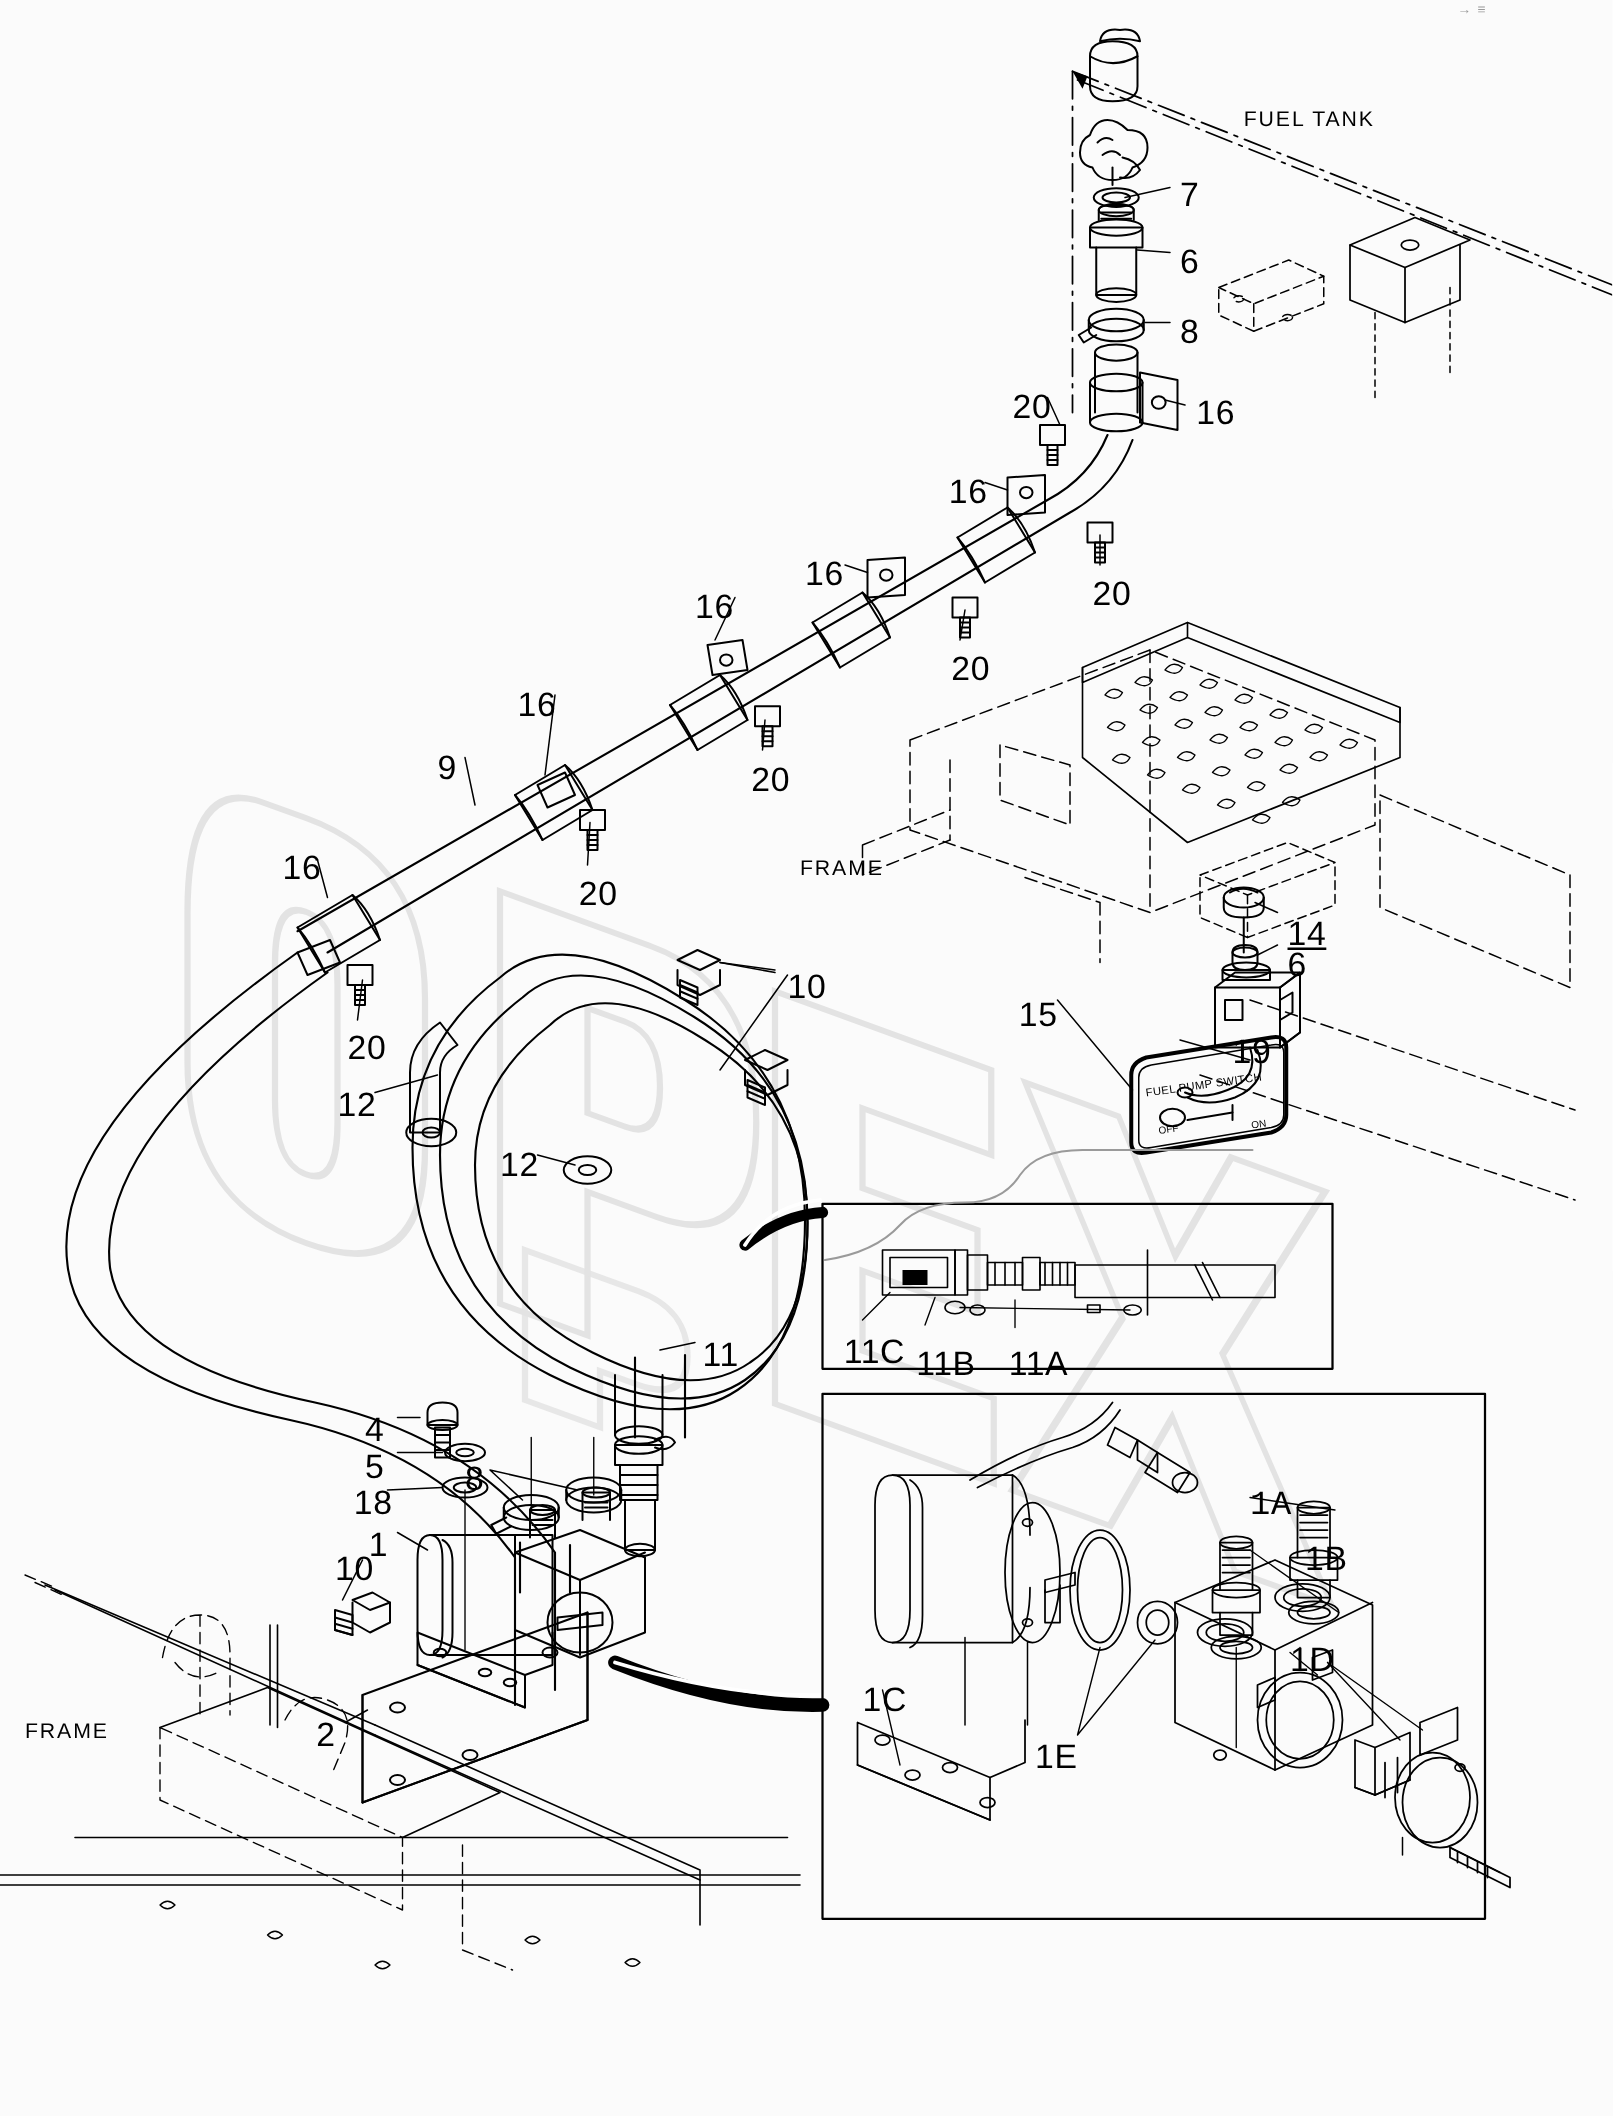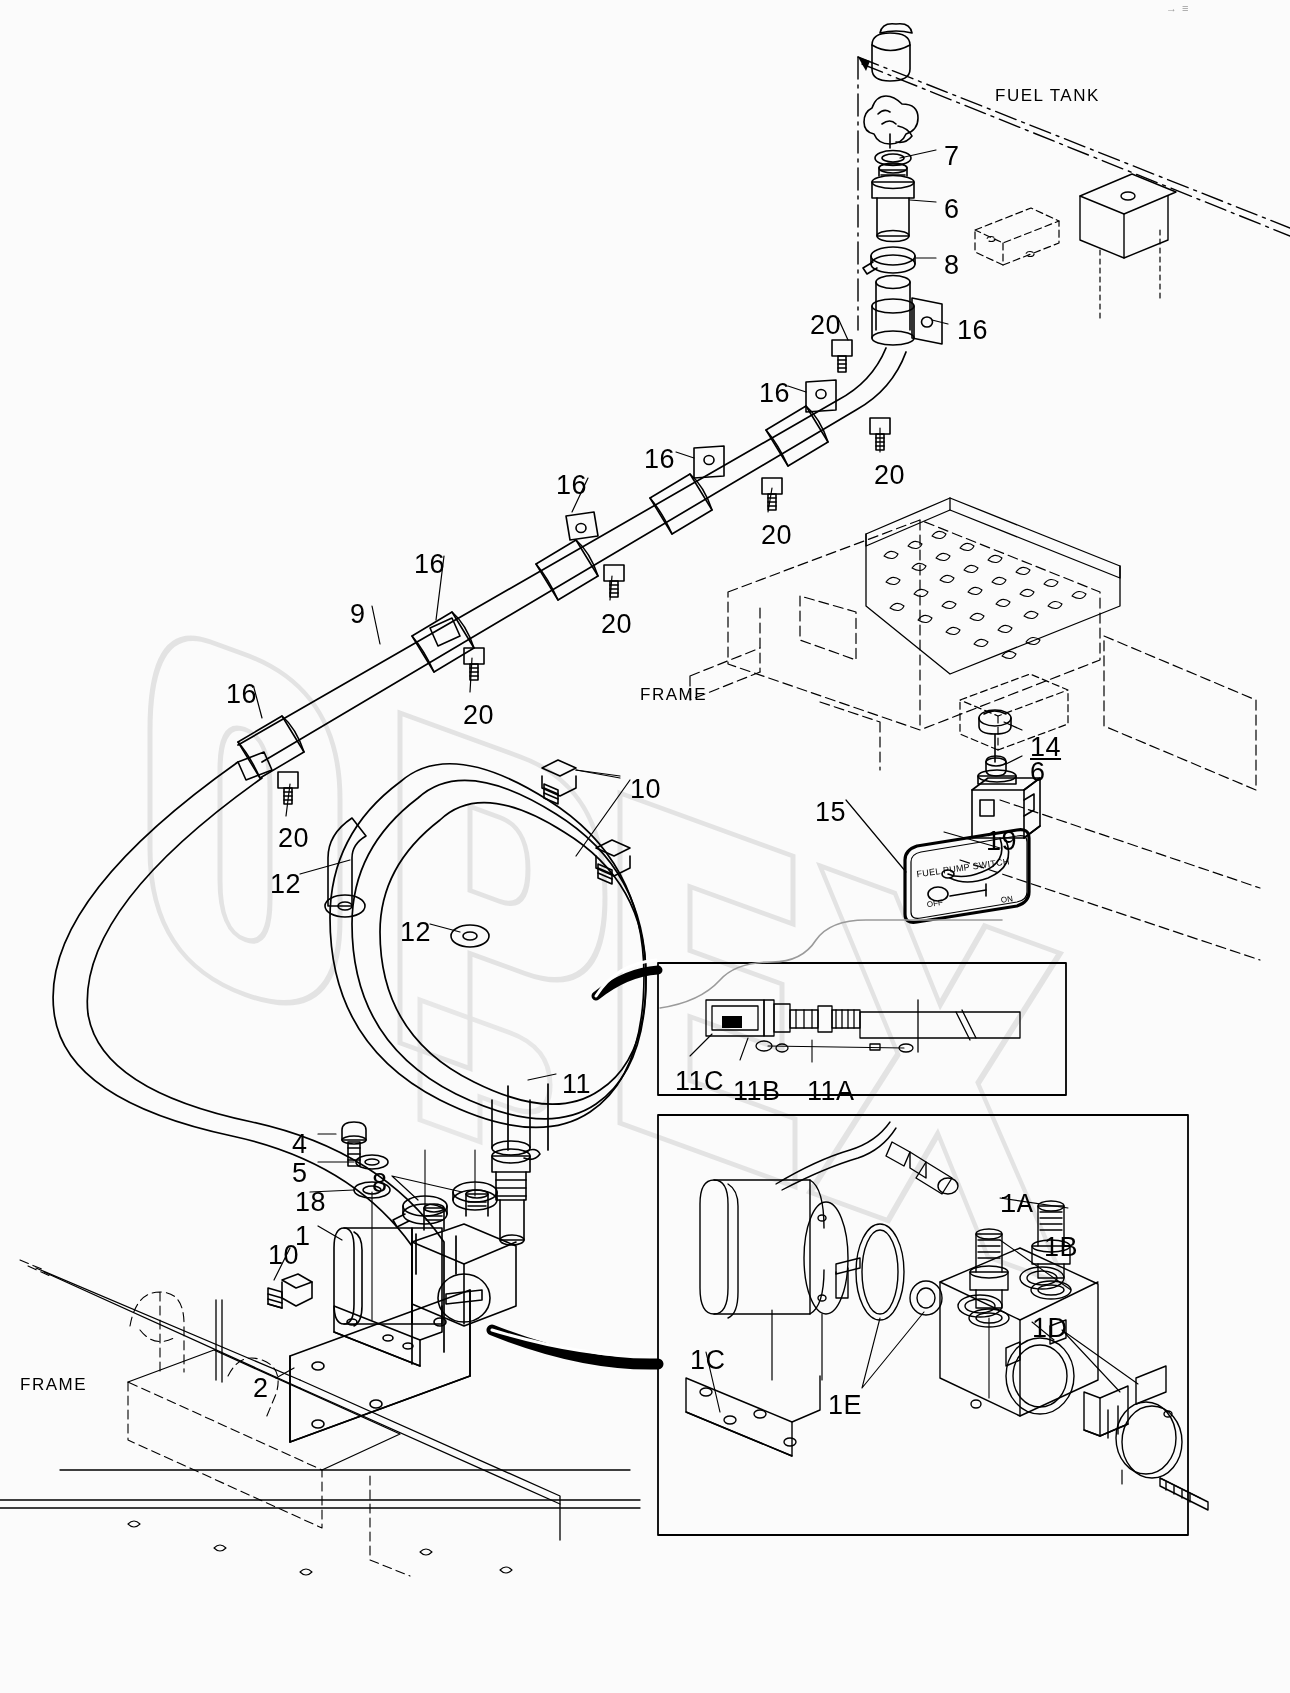--- a/index.html
+++ b/index.html
@@ -610,21 +610,21 @@
   <div class="lbl num" style="left:630px;top:774px;">10</div>
   <div class="lbl num" style="left:270px;top:869px;">12</div>
   <div class="lbl num" style="left:400px;top:917px;">12</div>
   <div class="lbl num" style="left:1030px;top:732px;text-decoration:underline;">14</div>
   <div class="lbl num" style="left:1030px;top:757px;">6</div>
   <div class="lbl num" style="left:815px;top:797px;">15</div>
   <div class="lbl num" style="left:986px;top:826px;">19</div>
   <div class="lbl num" style="left:562px;top:1069px;">11</div>
   <div class="lbl num" style="left:292px;top:1129px;">4</div>
   <div class="lbl num" style="left:292px;top:1158px;">5</div>
-  <div class="lbl num" style="left:283px;top:1187px;margin-left:12px;">18</div>
+  <div class="lbl num" style="left:283px;top:1187px;">18</div>
   <div class="lbl num" style="left:372px;top:1168px;">8</div>
   <div class="lbl num" style="left:295px;top:1221px;">1</div>
   <div class="lbl num" style="left:268px;top:1240px;">10</div>
   <div class="lbl num" style="left:253px;top:1373px;">2</div>
   <div class="lbl num" style="left:675px;top:1066px;">11C</div>
   <div class="lbl num" style="left:733px;top:1076px;">11B</div>
   <div class="lbl num" style="left:807px;top:1076px;">11A</div>
   <div class="lbl num" style="left:1000px;top:1190px;font-family:Liberation Mono, monospace;">1A</div>
   <div class="lbl num" style="left:1000px;top:1232px;margin-left:44px;">1B</div>
   <div class="lbl num" style="left:1032px;top:1313px;">1D</div>

